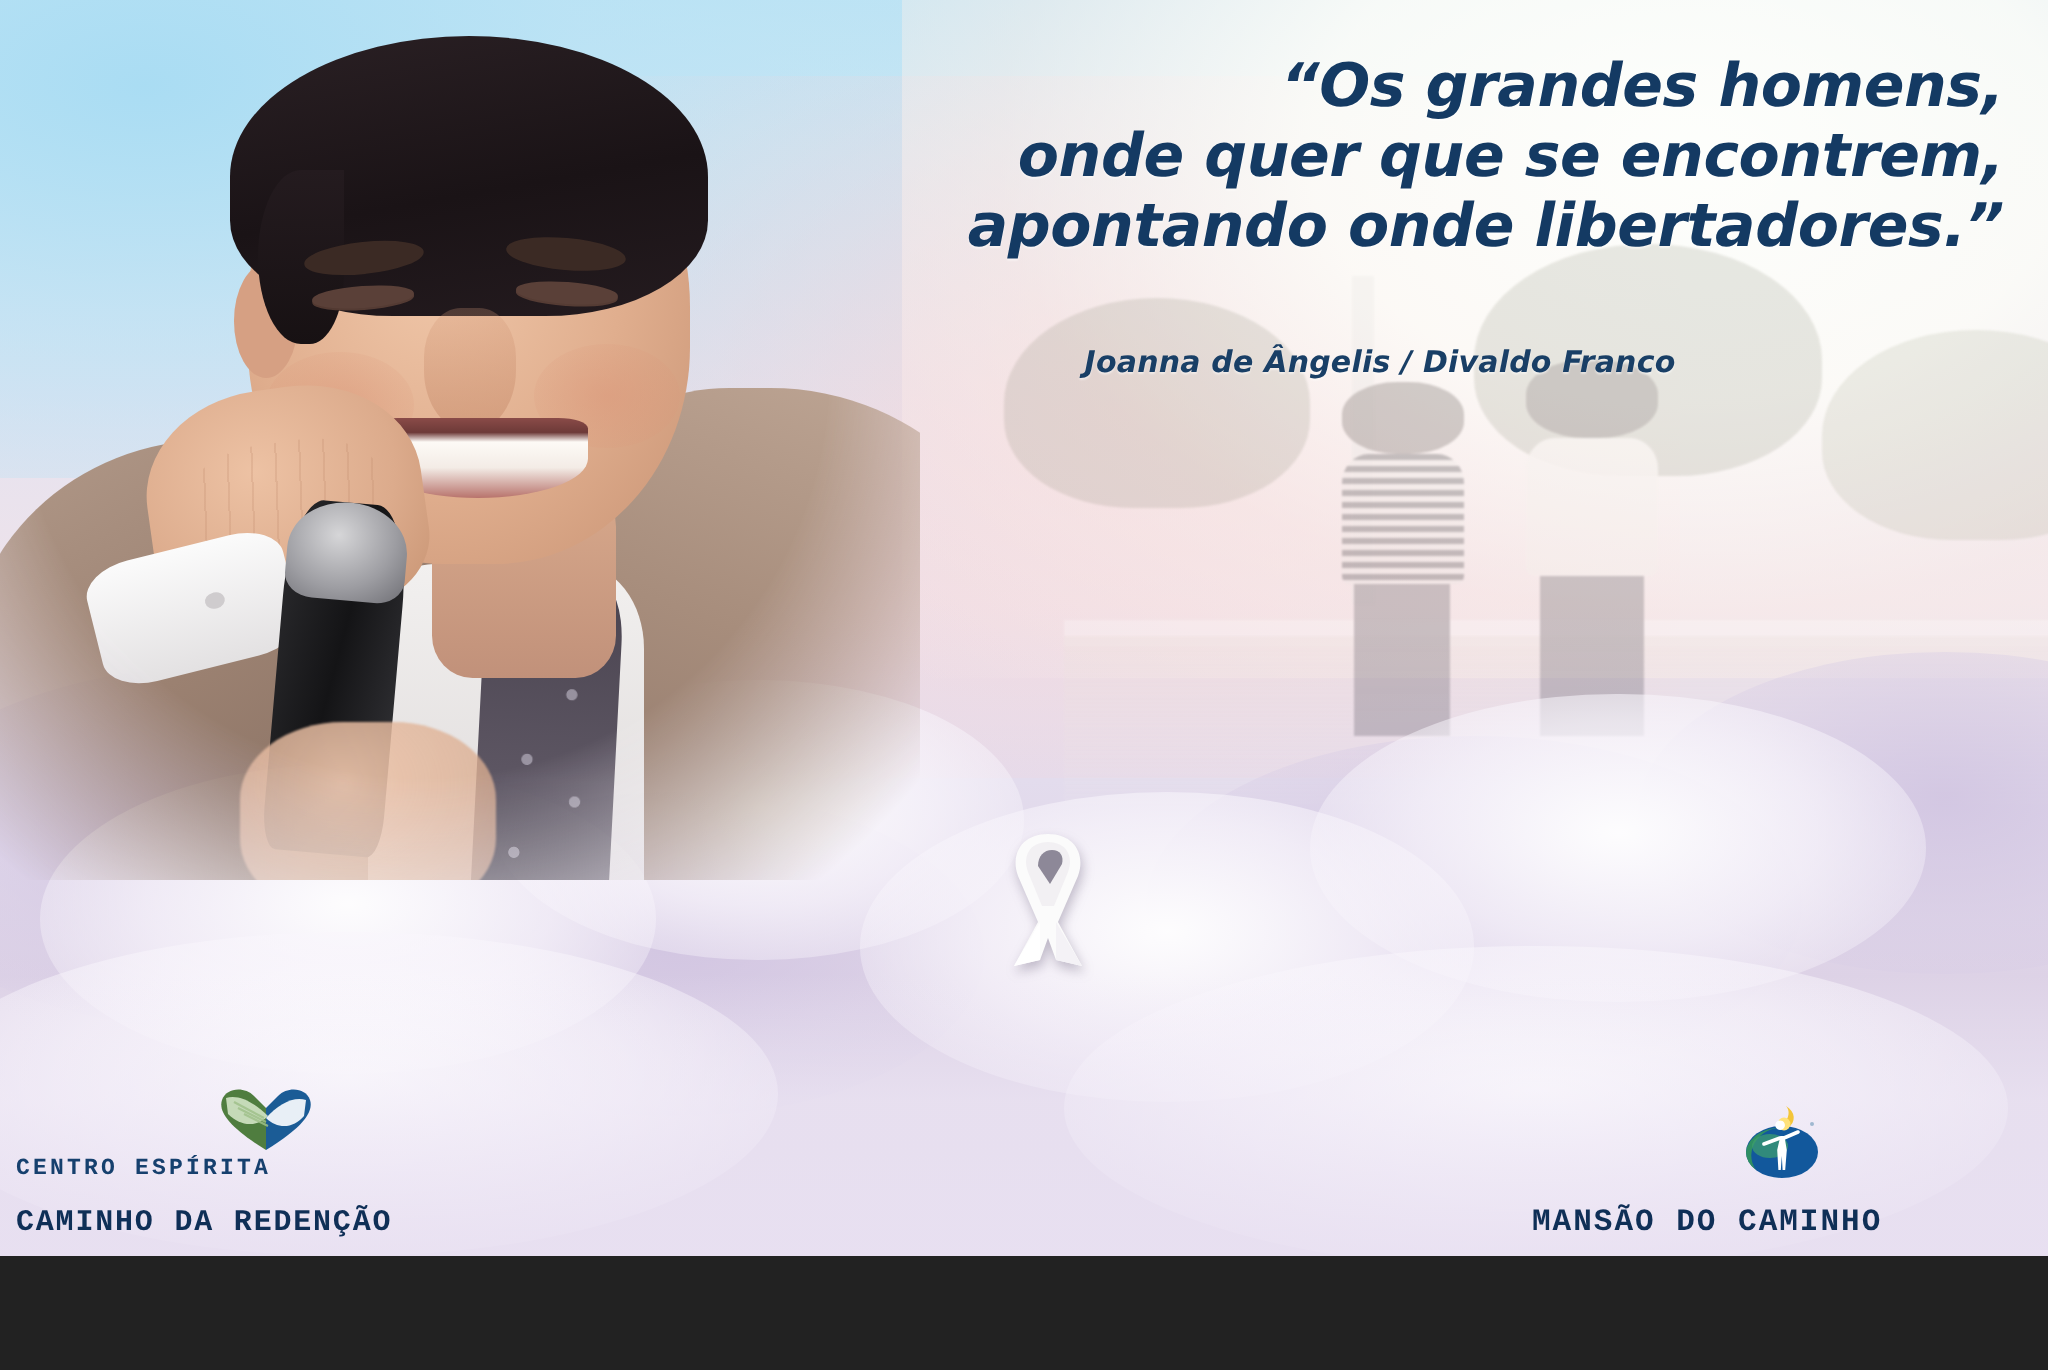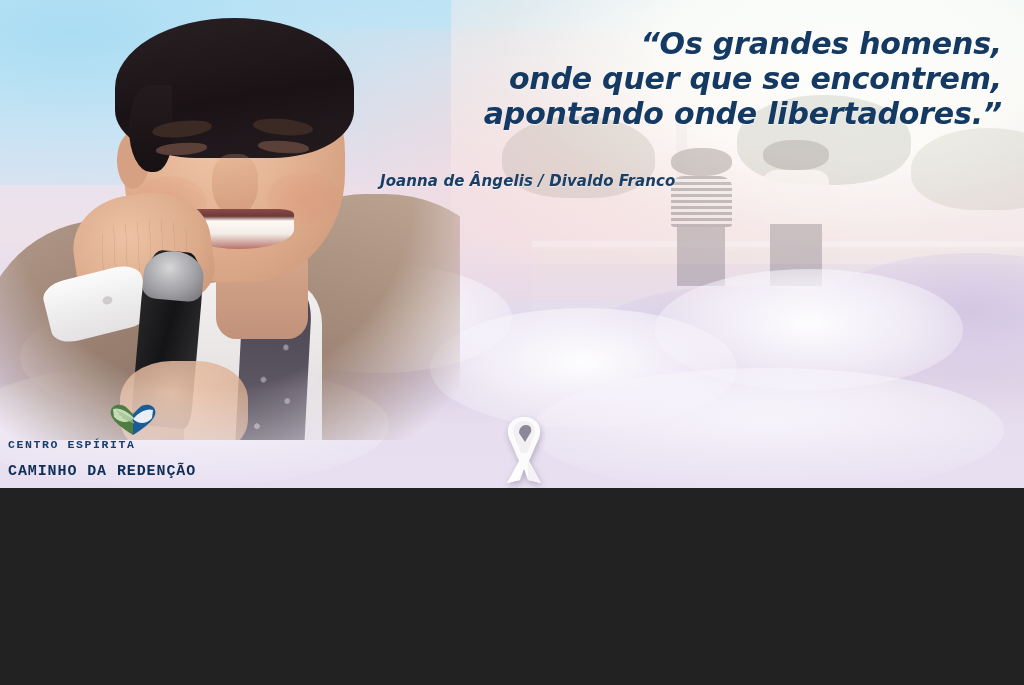--- a/index.html
+++ b/index.html
@@ -2,21 +2,21 @@
 <html lang="pt-BR"><head>
 <meta charset="utf-8">
 <title>Memorial Tribute</title>
 <style>
   html,body{margin:0;padding:0;background:#222;}
   *{box-sizing:border-box;}
 
   #poster{
     position:relative;
     width:1024px;
-    height:488px;
+    height:628px;
     overflow:hidden;
     font-family:"DejaVu Sans","Liberation Sans",sans-serif;
     background:#e5e5e5;
     user-select:none;
   }
 
   
   .bg-base{
     position:absolute; inset:0;
     background:
@@ -245,21 +245,21 @@
     text-align:right;
     font-style:italic; font-weight:bold;
     font-size:30px; line-height:35px;
     letter-spacing:-.2px;
     color:#143a63;
     text-shadow:0 1px 1px rgba(255,255,255,.55);
   }
   .quote .ln{ display:block; white-space:nowrap; }
   .quote-author{
     position:absolute; right:24px; top:172px; width:620px;
-    text-align:left;
+    text-align:center;
     font-style:italic; font-weight:bold;
     font-size:15px; letter-spacing:.1px;
     color:#193f66;
     text-shadow:0 1px 1px rgba(255,255,255,.5);
   }
 
   
   .ribbon{ position:absolute; left:489px; top:411px; width:70px; height:76px; }
   .ribbon svg{ display:block; filter:drop-shadow(1px 3px 3px rgba(90,76,110,.35)); }
 
@@ -389,14 +389,30 @@
         <path d="M26 33 C44 22 50 14 48 8 C46 2 37 1 32 6 L26 12 Z" fill="#1b5c96"></path>
         <path d="M6 7 C12 5 20 9 27 16 C21 22 13 21 7 15 Z" fill="#cfe2c2" opacity=".92"></path>
         <path d="M46 8 C40 6 32 10 26 17 C32 23 40 22 45 16 Z" fill="#f3f7fb" opacity=".95"></path>
         <path d="M10 9 L25 17 M12 12 L26 19 M15 15 L27 21" stroke="#9fc08a" stroke-width="1.1" fill="none" opacity=".85"></path>
       </svg>
     </div>
     <div class="l1">CENTRO ESPÍRITA</div>
     <div class="l2">CAMINHO DA REDENÇÃO</div>
   </div>
 
+  <div class="logo right">
+    <div class="mark">
+      <svg width="52" height="38" viewBox="0 0 52 38" aria-hidden="true">
+        <ellipse cx="26" cy="23" rx="18" ry="13" fill="#12589c"></ellipse>
+        <path d="M8 23 A18 13 0 0 1 30 11 A16 14 0 0 0 13 32 A18 13 0 0 1 8 23 Z" fill="#2f8f63"></path>
+        <ellipse cx="20" cy="20" rx="9" ry="6" fill="#3f9f6d" opacity=".7"></ellipse>
+        <path d="M26 10 C30 6 30 2 28 0 C33 3 33 8 29 11 Z" fill="#f3c53a"></path>
+        <circle cx="27" cy="9" r="3.2" fill="#ffe27a"></circle>
+        <path d="M25 12 a2.4 2.4 0 1 1 .1 0 Z" fill="#ffffff"></path>
+        <path d="M25.2 15 L27.2 15 L28.4 22 L27.6 32 L26.3 32 L25.9 25 L25.4 32 L24.2 32 L23.6 22 Z" fill="#ffffff"></path>
+        <path d="M25 16 L17 19 M27 16 L34 13" stroke="#ffffff" stroke-width="1.8" fill="none" stroke-linecap="round"></path>
+        <circle cx="41" cy="9" r="1" fill="#9fb8d0"></circle>
+      </svg>
+    </div>
+    <div class="l2">MANSÃO DO CAMINHO</div>
+  </div>
 
 </div>
 
 </body></html>

